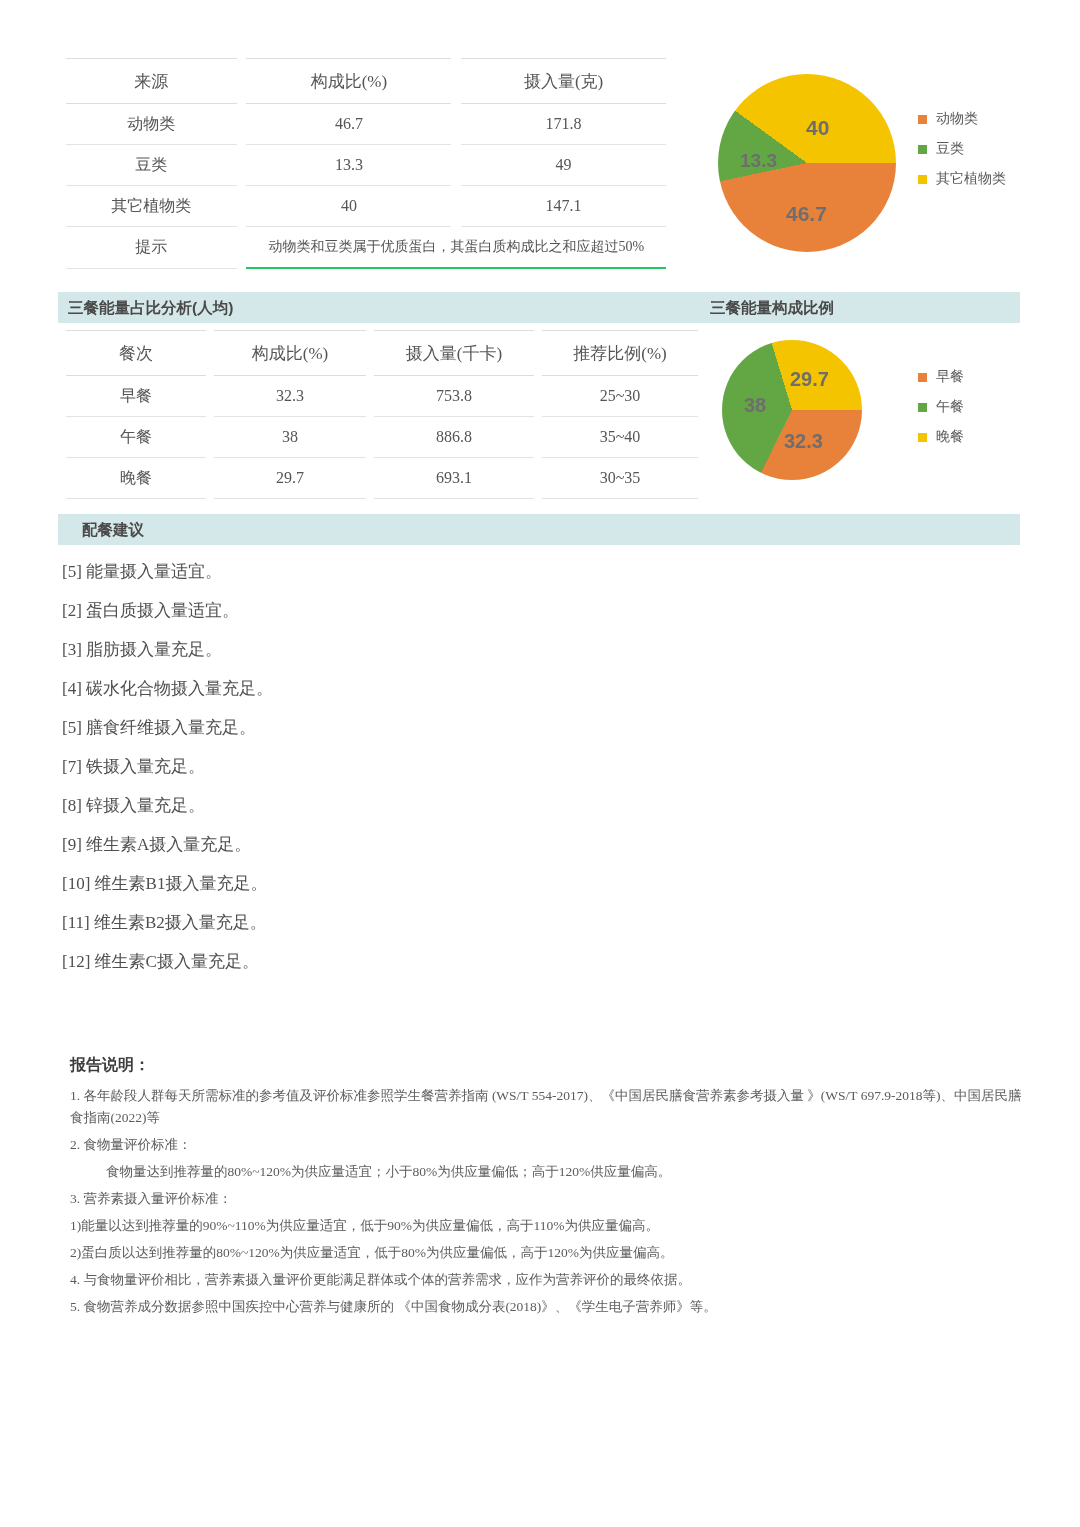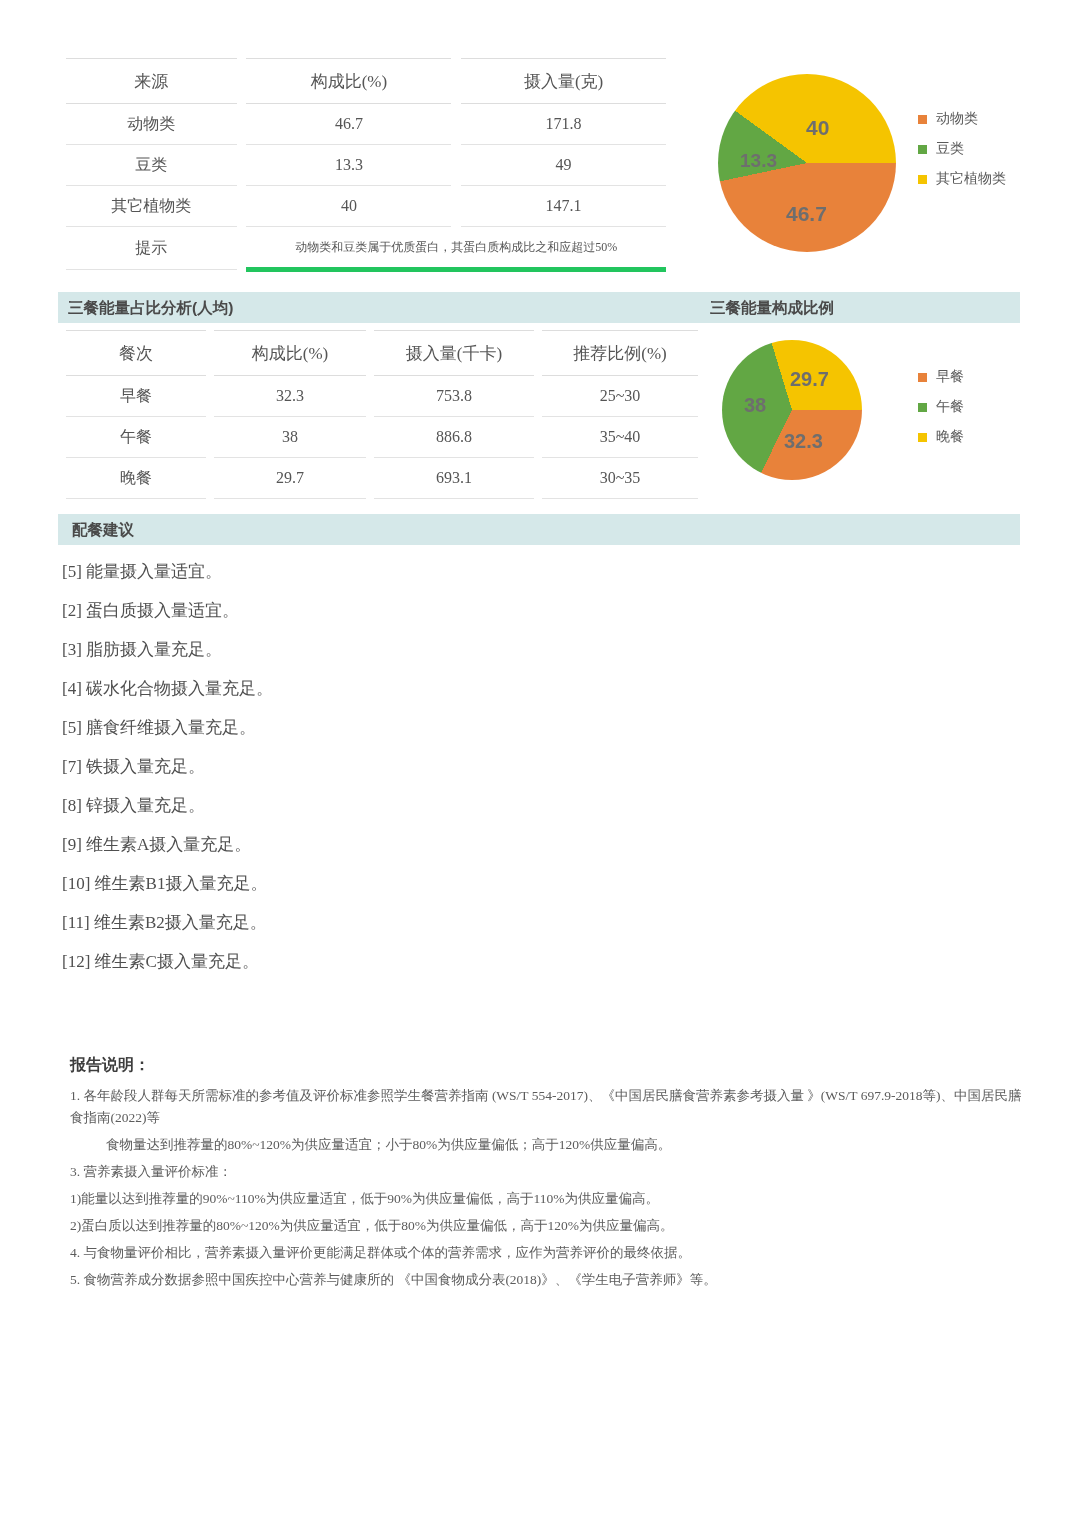--- a/index.html
+++ b/index.html
@@ -54,24 +54,24 @@
     border: none !important;
     background: #fff;
   }
   .tip-label {
     font-size: 16px;
     color: #6a6a6a;
     height: 40px;
     border-bottom: 1px solid #e3e3e3;
   }
   .tip-text {
-    font-size: 12px;
+    font-size: 14px;
     color: #6a6a6a;
     height: 40px;
-    border-bottom: 5px solid #22c55e;
+    border-bottom: 2px solid #22c55e;
     text-align: center;
   }
 
   
   #table-protein-source {
     position: absolute;
     left: 66px;
     top: 58px;
     width: 600px;
   }
@@ -105,21 +105,21 @@
     width: 962px;
   }
   #section-bar-meal .t1 { left: 10px; }
   #section-bar-meal .t2 { left: 652px; }
 
   #section-bar-advice {
     left: 58px;
     top: 514px;
     width: 962px;
   }
-  #section-bar-advice .t1 { left: 14px; }
+  #section-bar-advice .t1 { left: 24px; }
 
   
   .pie-wrap { position: absolute; }
   .pie {
     position: absolute;
     border-radius: 50%;
   }
   .slice-label {
     position: absolute;
     font-family: "Liberation Sans", "DejaVu Sans", sans-serif;
@@ -353,20 +353,21 @@
     <div class="advice-item">[8] 锌摄入量充足。</div>
     <div class="advice-item">[9] 维生素A摄入量充足。</div>
     <div class="advice-item">[10] 维生素B1摄入量充足。</div>
     <div class="advice-item">[11] 维生素B2摄入量充足。</div>
     <div class="advice-item">[12] 维生素C摄入量充足。</div>
   </div>
 
   <div id="report-notes">
     <div id="notes-heading">报告说明：</div>
     <div class="note-line">1. 各年龄段人群每天所需标准的参考值及评价标准参照学生餐营养指南 (WS/T  554-2017)、《中国居民膳食营养素参考摄入量 》(WS/T 697.9-2018等)、中国居民膳食指南(2022)等</div>
+    <div class="note-line">2. 食物量评价标准：</div>
     <div class="note-line note-indent">食物量达到推荐量的80%~120%为供应量适宜；小于80%为供应量偏低；高于120%供应量偏高。</div>
     <div class="note-line">3. 营养素摄入量评价标准：</div>
     <div class="note-line">1)能量以达到推荐量的90%~110%为供应量适宜，低于90%为供应量偏低，高于110%为供应量偏高。</div>
     <div class="note-line">2)蛋白质以达到推荐量的80%~120%为供应量适宜，低于80%为供应量偏低，高于120%为供应量偏高。</div>
     <div class="note-line">4. 与食物量评价相比，营养素摄入量评价更能满足群体或个体的营养需求，应作为营养评价的最终依据。</div>
     <div class="note-line">5. 食物营养成分数据参照中国疾控中心营养与健康所的 《中国食物成分表(2018)》、《学生电子营养师》等。</div>
   </div>
 
 </div>
 

